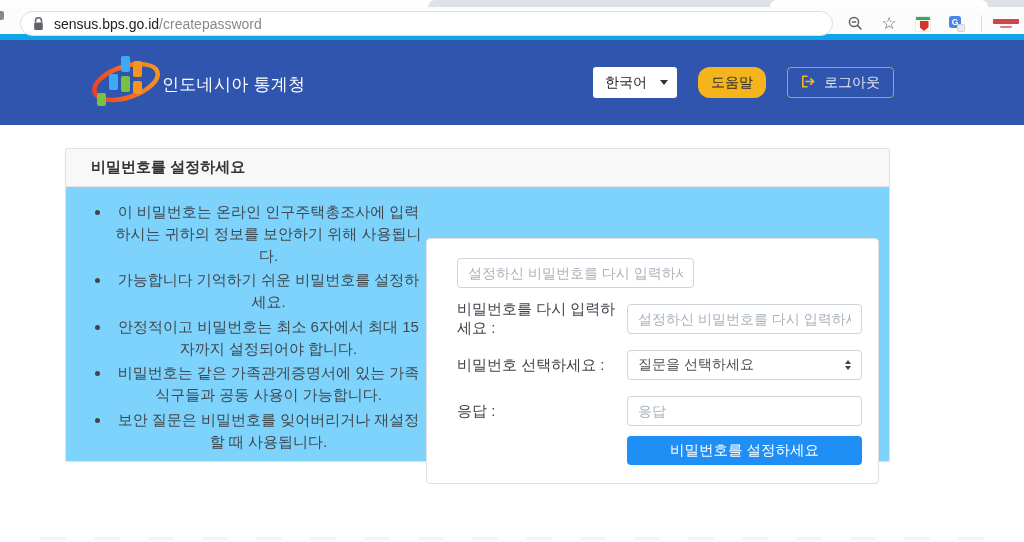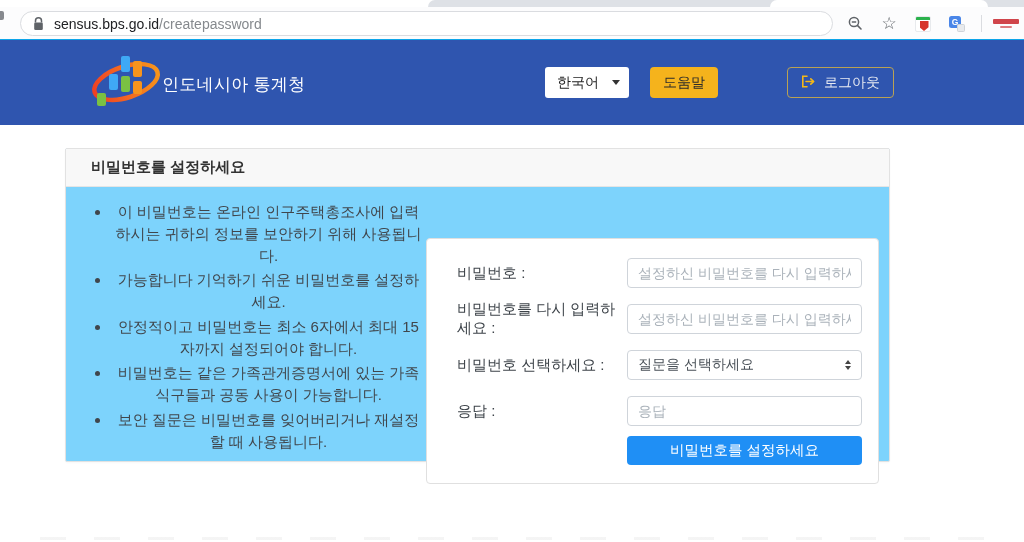--- a/index.html
+++ b/index.html
@@ -4,21 +4,21 @@
 <style>
   * { margin:0; padding:0; box-sizing:border-box; }
   body { font-family:"Liberation Sans", sans-serif; background:#fff; }
   .page { position:relative; width:1024px; height:542px; background:#fff; overflow:hidden; }
 
   
   .tabstrip { position:absolute; left:0; top:0; width:1024px; height:7px; background:#fff; }
   .tabstrip .gray-seg { position:absolute; left:428px; right:0; top:0; height:7px; background:#dee1e6; border-top-left-radius:8px; }
   .tabstrip .white-tab { position:absolute; left:770px; width:218px; top:0; height:7px; background:#fff; border-radius:8px 8px 0 0; }
 
-  .toolbar { position:absolute; left:0; top:7px; width:1024px; height:33px; background:#fcfcfd; border-bottom:1px solid #0ea5e9; }
+  .toolbar { position:absolute; left:0; top:7px; width:1024px; height:33px; background:#fcfcfd; border-bottom:6px solid #0ea5e9; }
   .edge-fragment { position:absolute; left:0; top:4px; width:4px; height:9px; background:#5f6368; opacity:.75; border-radius:0 2px 2px 0; }
 
   .omnibox { position:absolute; left:20px; top:4px; width:813px; height:25px; background:#fff; border:1px solid #dadce0; border-radius:14px; display:flex; align-items:center; padding:0 12px; }
   .omnibox .lock { margin-right:10px; display:flex; align-items:center; }
   .url { font-size:14px; color:#202124; white-space:nowrap; }
   .url .path { color:#85898d; }
 
   .tb-icons { position:absolute; right:8px; top:0; height:33px; display:flex; align-items:center; gap:14px; }
   .tb-icon { display:flex; align-items:center; justify-content:center; width:20px; height:20px; cursor:pointer; }
   .star-glyph { font-size:17px; color:#5f6368; line-height:1; }
@@ -34,22 +34,22 @@
   .ext-wordmark .l2 { width:12px; height:2.5px; background:#c8242b; border-radius:1px; opacity:.6; }
 
   
   .navbar { position:absolute; left:0; top:40px; width:1024px; height:85px; background:#2f55af; }
   .brand { position:absolute; left:90px; top:14px; display:flex; align-items:center; }
   .brand-title { color:#fff; font-size:17px; letter-spacing:.3px; }
 
   .nav-right { position:absolute; right:130px; top:27px; display:flex; align-items:center; gap:21px; }
   .lang-select { width:84px; height:31px; background:#fff; border-radius:3px; display:flex; align-items:center; justify-content:space-between; padding:0 9px 0 12px; font-size:14px; color:#222; cursor:pointer; }
   .caret-down { width:0; height:0; border-left:4.5px solid transparent; border-right:4.5px solid transparent; border-top:5.5px solid #333; }
-  .help-btn { height:31px; padding:0 13px; background:#f5b31c; border:none; border-radius:4px; font-size:14px; color:#2b2b2b; font-family:inherit; cursor:pointer; display:flex; align-items:center; }
-  .logout-btn { height:31px; padding:0 13px; background:transparent; border:1px solid #b9a254; border-radius:4px; font-size:14px; color:#e7eaf2; font-family:inherit; cursor:pointer; display:flex; align-items:center; gap:8px;margin-left:48px; }
+  .help-btn { height:31px; padding:0 13px; background:#f5b31c; border:none; border-radius:12px; font-size:14px; color:#2b2b2b; font-family:inherit; cursor:pointer; display:flex; align-items:center; }
+  .logout-btn { height:31px; padding:0 13px; background:transparent; border:1px solid #b9a254; border-radius:4px; font-size:14px; color:#e7eaf2; font-family:inherit; cursor:pointer; display:flex; align-items:center; gap:8px; }
 
   
   .card { position:absolute; left:65px; top:148px; width:825px; height:314px; background:#7dd3fc; border:1px solid #e2e2e2; border-radius:2px; box-shadow:0 1px 2px rgba(0,0,0,.03); }
   .card-header { height:38px; background:#f8f8f8; border-bottom:1px solid #e5e5e5; display:flex; align-items:center; padding-left:25px; }
   .card-title { font-size:15px; font-weight:bold; color:#333; }
   .card-body { position:relative; height:275px; }
 
   .info-list { position:absolute; left:25px; top:14px; width:335px; padding-left:20px;text-align:center; }
   .info-list li { font-size:15px; color:#40464c; line-height:1.45; margin-bottom:3px; }
 
@@ -178,21 +178,20 @@
         <li>이 비밀번호는 온라인 인구주택총조사에 입력하시는 귀하의 정보를 보안하기 위해 사용됩니다.</li>
         <li>가능합니다 기억하기 쉬운 비밀번호를 설정하세요.</li>
         <li>안정적이고 비밀번호는 최소 6자에서 최대 15자까지 설정되어야 합니다.</li>
         <li>비밀번호는 같은 가족관게증명서에 있는 가족식구들과 공동 사용이 가능합니다.</li>
         <li>보안 질문은 비밀번호를 잊어버리거나 재설정할 때 사용됩니다.</li>
       </ul>
 
       <div class="form-panel">
 
         <div class="form-row">
-          <span class="form-label">비밀번호 :</span>
           <input class="form-control" type="text" placeholder="설정하신 비밀번호를 다시 입력하세요" style="">
         </div>
 
         <div class="form-row">
           <span class="form-label">비밀번호를 다시 입력하세요 :</span>
           <input class="form-control" type="text" placeholder="설정하신 비밀번호를 다시 입력하세요" style="">
         </div>
 
         <div class="form-row">
           <span class="form-label">비밀번호 선택하세요 :</span>

